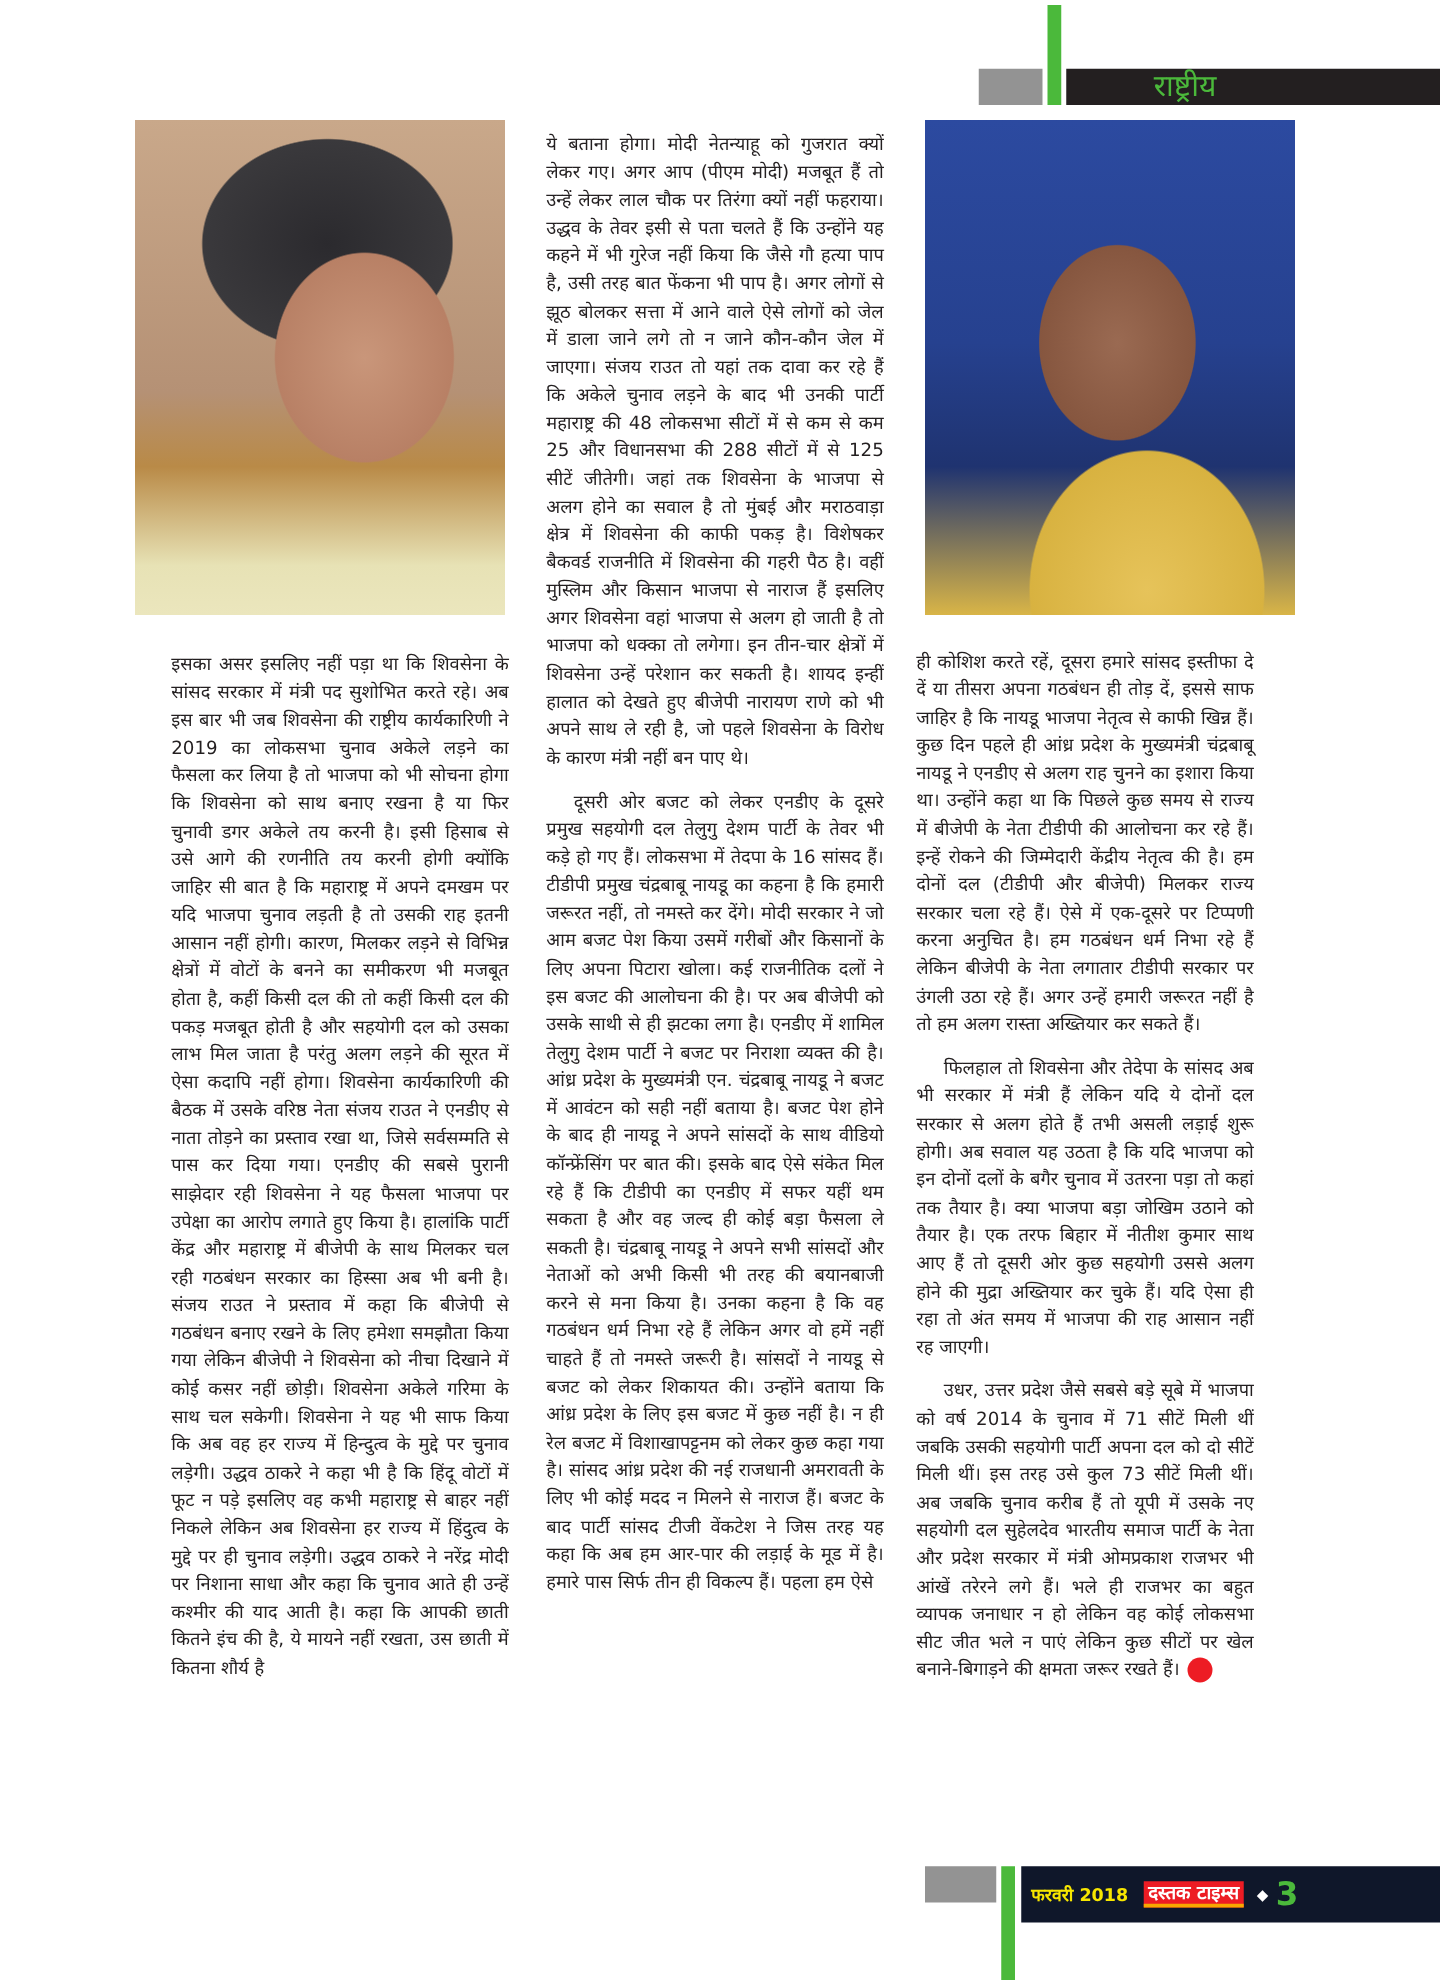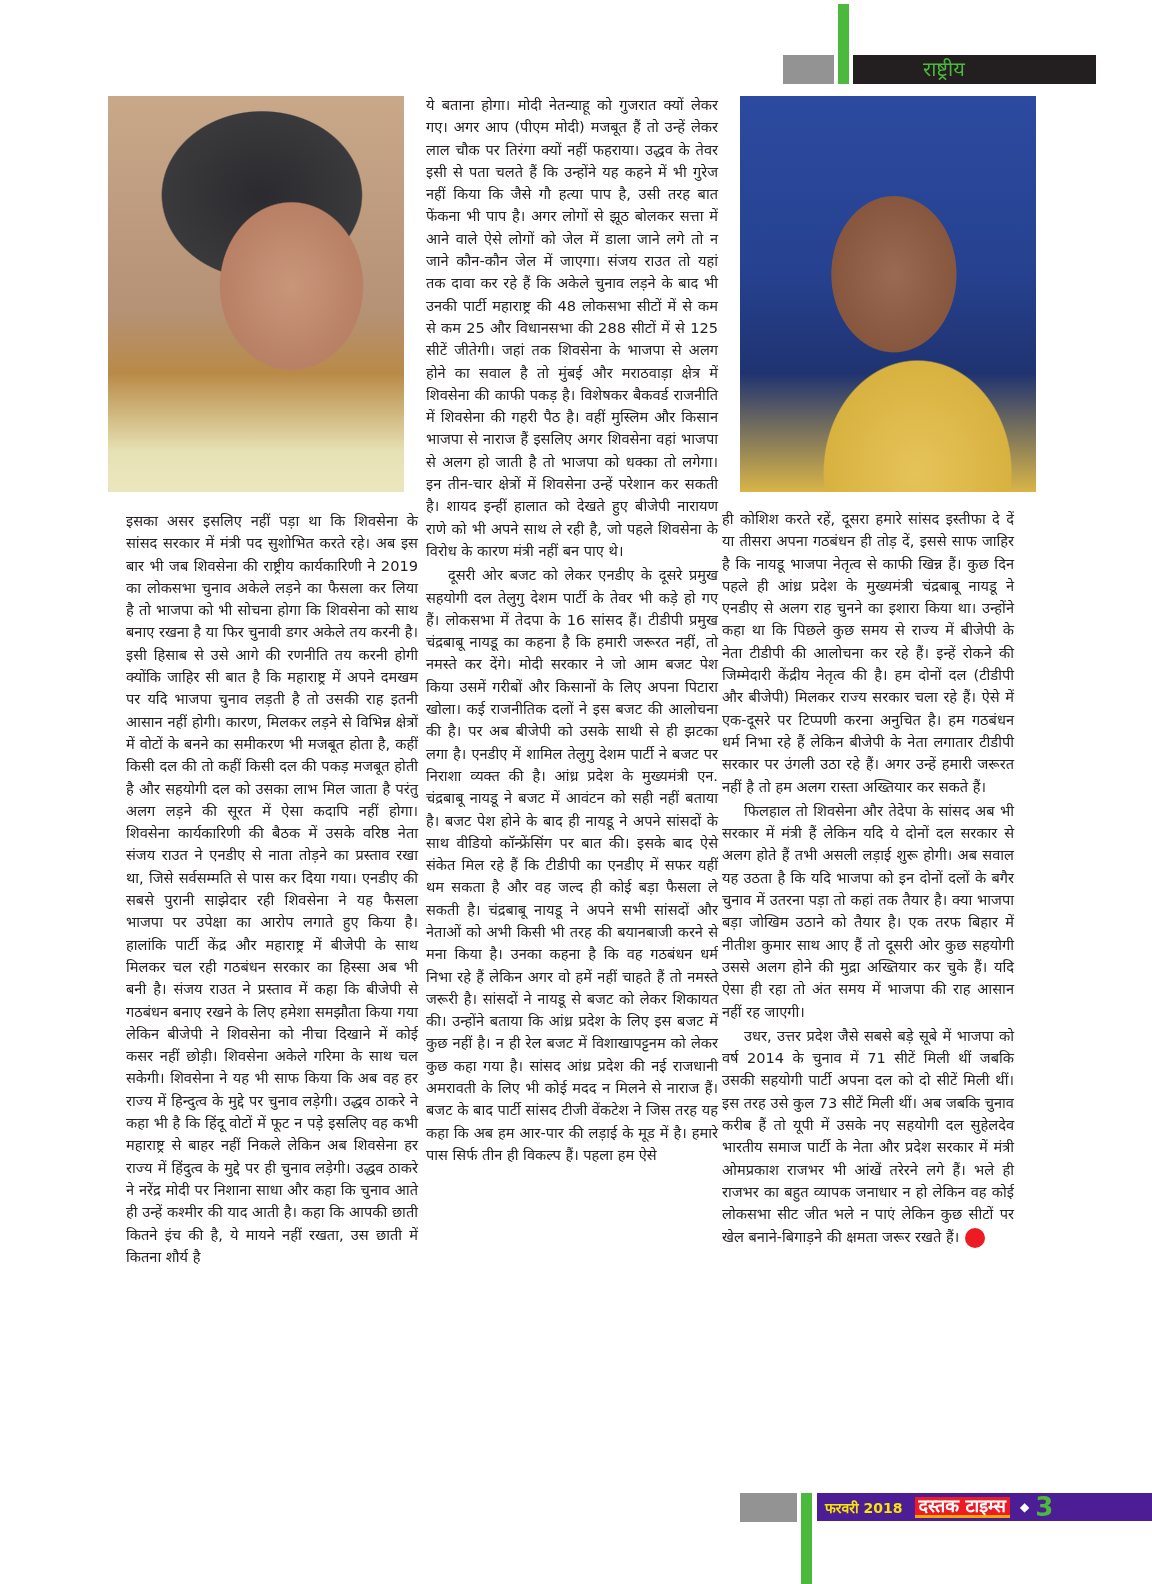--- a/index.html
+++ b/index.html
@@ -1,44 +1,44 @@
 <!DOCTYPE html>
 <html><head>
 <meta charset="utf-8">
 <style>
   html, body { margin: 0; padding: 0; }
   body { width: 1152px; height: 1584px; background: #ffffff; position: relative; overflow: hidden;
          font-family: "DejaVu Sans", sans-serif; color: #231f20; }
   .header-gray { position: absolute; left: 783px; top: 55px; width: 51px; height: 29px; background: #939393; }
   .header-green { position: absolute; left: 838px; top: 4px; width: 11px; height: 80px; background: #4bb93b; }
-  .header-bar { position: absolute; left: 853px; top: 55px; width: 243px; height: 29px; background: #231f20;
-                color: #4bb93b; font-size: 20px; line-height: 29px; padding-left: 70px; box-sizing: border-box; }
+  .header-bar { position: absolute; left: 853px; top: 55px; width: 299px; height: 29px; background: #231f20;
+                color: #4bb93b; font-size: 24px; line-height: 29px; padding-left: 70px; box-sizing: border-box; }
   .photo { position: absolute; overflow: hidden; }
   .photo-left { left: 108px; top: 96px; width: 296px; height: 396px;
      background: radial-gradient(ellipse 40% 35% at 62% 48%, #c9967a 0%, #b88065 60%, transparent 61%),
                  radial-gradient(ellipse 48% 30% at 52% 25%, #2b2a2e 0%, #3a393c 70%, transparent 71%),
                  linear-gradient(180deg, #c9a88a 0%, #b59175 55%, #b98a47 70%, #e7e2b5 90%, #ebe6bd 100%); }
   .photo-right { left: 740px; top: 96px; width: 296px; height: 396px;
      background: radial-gradient(ellipse 30% 28% at 52% 45%, #9a6a52 0%, #86563f 70%, transparent 71%),
                  radial-gradient(ellipse 45% 40% at 60% 95%, #e6c35a 0%, #d8b240 70%, transparent 71%),
                  linear-gradient(180deg, #2c4aa0 0%, #26418f 45%, #1f3370 70%, #d9b547 100%); }
   .col { position: absolute; font-size: 14.6px; line-height: 22.3px; text-align: justify; }
-  .col p { margin: 2px; text-indent: 0; }
+  .col p { margin: 13px; text-indent: 0; }
   .col p.indent { text-indent: 22px; }
   .col-1 { left: 124px; top: 508px; width: 296px; }
   .col-2 { left: 424px; top: 92px; width: 296px; }
   .col-3 { left: 720px; top: 506px; width: 296px; }
   .end-mark { display: inline-block; width: 20px; height: 20px; border-radius: 50%; background: #ed1c24;
               vertical-align: middle; margin-left: 6px; }
   .footer-gray { position: absolute; left: 740px; top: 1493px; width: 57px; height: 29px; background: #939393; }
   .footer-green { position: absolute; left: 801px; top: 1493px; width: 11px; height: 91px; background: #4bb93b; }
-  .footer-bar { position: absolute; left: 817px; top: 1493px; width: 335px; height: 28px; background: #4c1d95;
+  .footer-bar { position: absolute; left: 817px; top: 1493px; width: 335px; height: 45px; background: #0f172a;
                 display: flex; align-items: center; padding-left: 8px; box-sizing: border-box; text-align: center; }
   .footer-date { color: #f7e600; font-weight: bold; font-size: 14px; }
-  .footer-logo { margin-left: 12px; background: #ed1c24; color: #ffffff; font-weight: bold; font-size: 18px;
+  .footer-logo { margin-left: 12px; background: #ed1c24; color: #ffffff; font-weight: bold; font-size: 15px;
                  padding: 1px 4px; border-bottom: 3px solid #f7a800; line-height: 16px; }
   .footer-diamond { color: #ffffff; margin-left: 10px; font-size: 12px; }
   .footer-page { color: #4bb93b; font-weight: bold; font-size: 26px; margin-left: 6px; letter-spacing: -1px; }
 </style>
 </head>
 <body>
 
 <div class="header-gray"></div>
 <div class="header-green"></div>
 <div class="header-bar">

